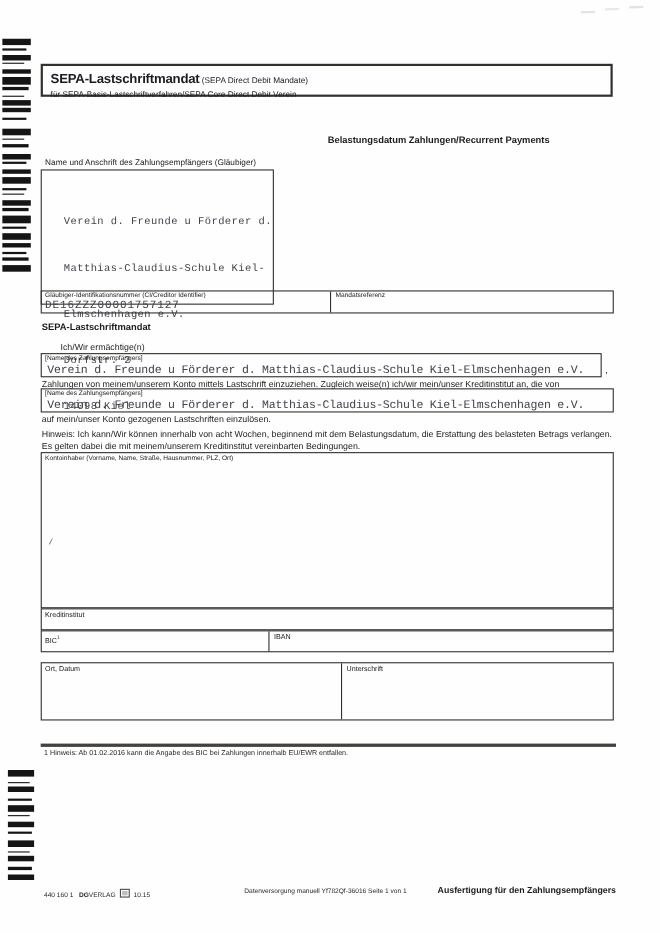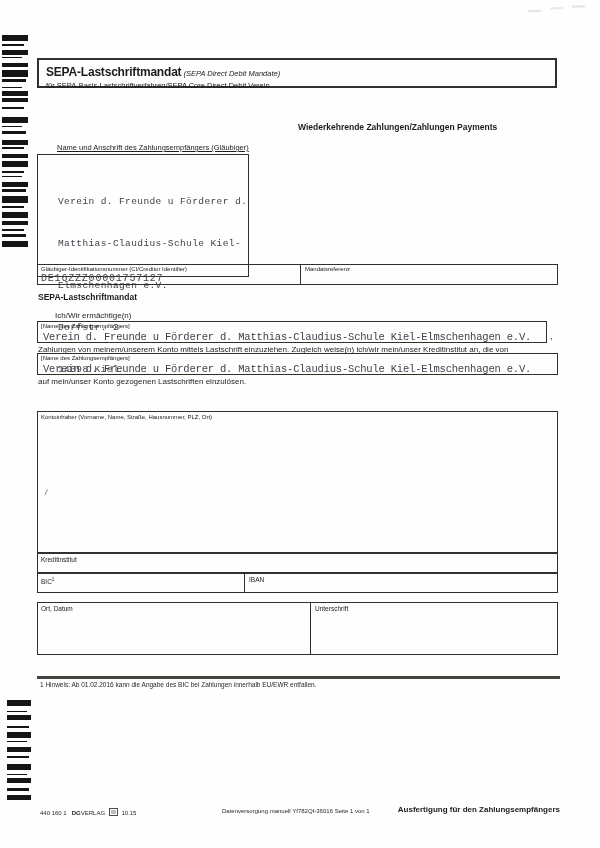--- a/index.html
+++ b/index.html
@@ -59,28 +59,28 @@
       <div class="bar" style="height: 2px; margin-bottom: 4px; width: 22px;"></div>
       <div class="bar" style="height: 6px; margin-bottom: 3px; width: 26px;"></div>
       <div class="bar" style="height: 4px; margin-bottom: 4px; width: 26px;"></div>
       <div class="bar" style="height: 2px; margin-bottom: 3px; width: 22px;"></div>
       <div class="bar" style="height: 3px; margin-bottom: 4px; width: 24px;"></div>
       <div class="bar" style="height: 6px; margin-bottom: 0px; width: 26px;"></div>
     </div>
 
   <div class="box titlebox" style="left:37px;top:58px;width:520px;height:30px;padding:2px 0 0 7px;">
     <div class="nowrap">
-      <span class="bold" style="font-size:12px;letter-spacing:-0.2px;">SEPA-Lastschriftmandat</span><span style="font-size:7.5px;font-style:italic;"> (SEPA Direct Debit Mandate)</span>
+      <span class="bold" style="font-size:12px;letter-spacing:-0.2px;">SEPA-Lastschriftmandat</span><span style="font-size:7.5px;"> (SEPA Direct Debit Mandate)</span>
     </div>
     <div style="font-size:7.5px;margin-top:1px;">für SEPA-Basis-Lastschriftverfahren/SEPA Core Direct Debit Verein</div>
   </div>
 
-  <div class="abs bold" style="left:298px;top:122px;font-size:8.5px;">Wiederkehrende Zahlungen/Zahlungen Payments</div>
+  <div class="abs bold" style="left:298px;top:122px;font-size:8.5px;">Belastungsdatum Zahlungen/Recurrent Payments</div>
 
-  <div class="abs" style="left:57px;top:143px;font-size:7.5px;text-decoration:underline;">Name und Anschrift des Zahlungsempfängers (Gläubiger)</div>
+  <div class="abs" style="left:41px;top:143px;font-size:7.5px;">Name und Anschrift des Zahlungsempfängers (Gläubiger)</div>
 
   <div class="box" style="left:37px;top:154px;width:212px;height:123px;">
     <div class="mono abs" style="left:20px;top:12px;font-size:9.5px;line-height:14px;letter-spacing:0.4px;white-space:pre;">
       <div>Verein d. Freunde u Förderer d.</div>
       <div>Matthias-Claudius-Schule Kiel-</div>
       <div>Elmschenhagen e.V.</div>
       <div>Dorfstr. 2</div>
       <div>14098 Kiel</div>
     </div>
   </div>
@@ -107,20 +107,21 @@
 
   <div class="abs txt8 nowrap" style="left:38px;top:345px;">Zahlungen von meinem/unserem Konto mittels Lastschrift einzuziehen. Zugleich weise(n) ich/wir mein/unser Kreditinstitut an, die von</div>
 
   <div class="box" style="left:37px;top:353px;width:521px;height:22px;">
     <div class="lbl" style="position:absolute;left:3px;top:1px;">[Name des Zahlungsempfängers]</div>
     <div class="mono nowrap" style="position:absolute;left:5px;top:9px;font-size:10.5px;letter-spacing:-0.2px;">Verein d. Freunde u Förderer d. Matthias-Claudius-Schule Kiel-Elmschenhagen e.V.</div>
   </div>
 
   <div class="abs txt8" style="left:38px;top:377px;">auf mein/unser Konto gezogenen Lastschriften einzulösen.</div>
 
+  <div class="abs txt8" style="left:38px;top:389px;width:524px;line-height:11px;">Hinweis: Ich kann/Wir können innerhalb von acht Wochen, beginnend mit dem Belastungsdatum, die Erstattung des belasteten Betrags verlangen. Es gelten dabei die mit meinem/unserem Kreditinstitut vereinbarten Bedingungen.</div>
 
   <div class="box" style="left:37px;top:411px;width:521px;height:142px;">
     <div class="lbl" style="position:absolute;left:3px;top:2px;">Kontoinhaber (Vorname, Name, Straße, Hausnummer, PLZ, Ort)</div>
     <div class="abs straymark" style="left:7px;top:76px;">/</div>
   </div>
 
   <div class="box" style="left:37px;top:553px;width:521px;height:20px;">
     <div class="lbl7" style="position:absolute;left:3px;top:2px;">Kreditinstitut</div>
   </div>
 

